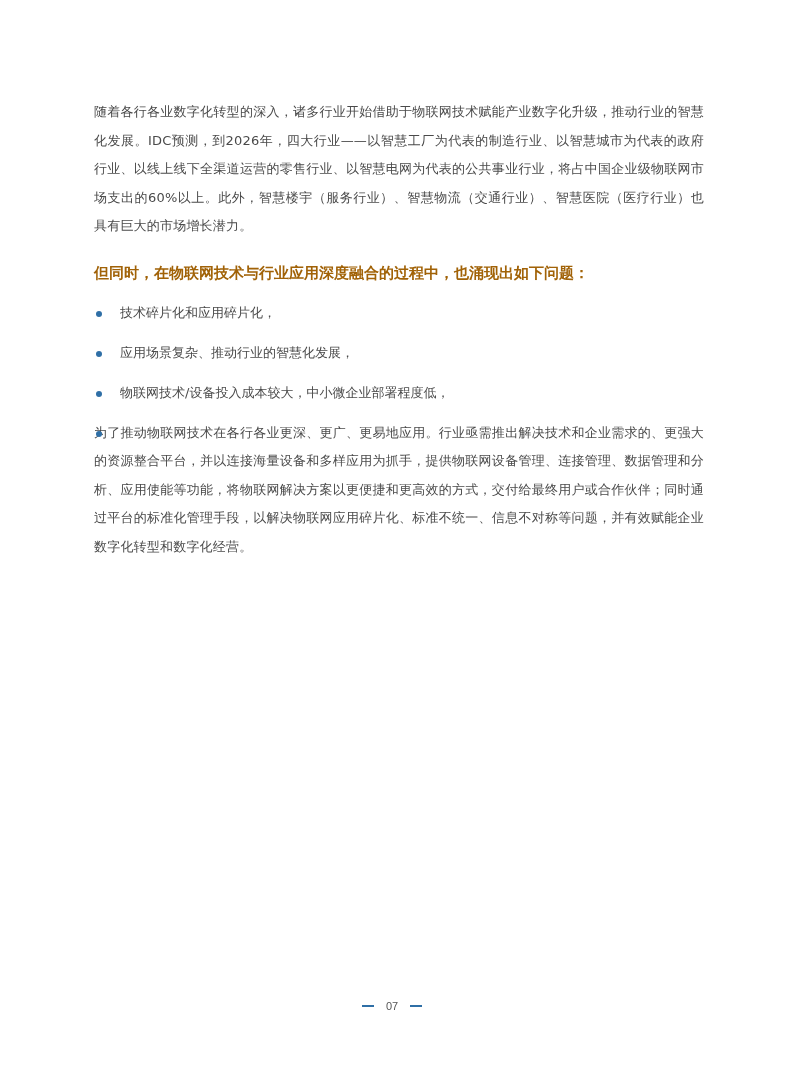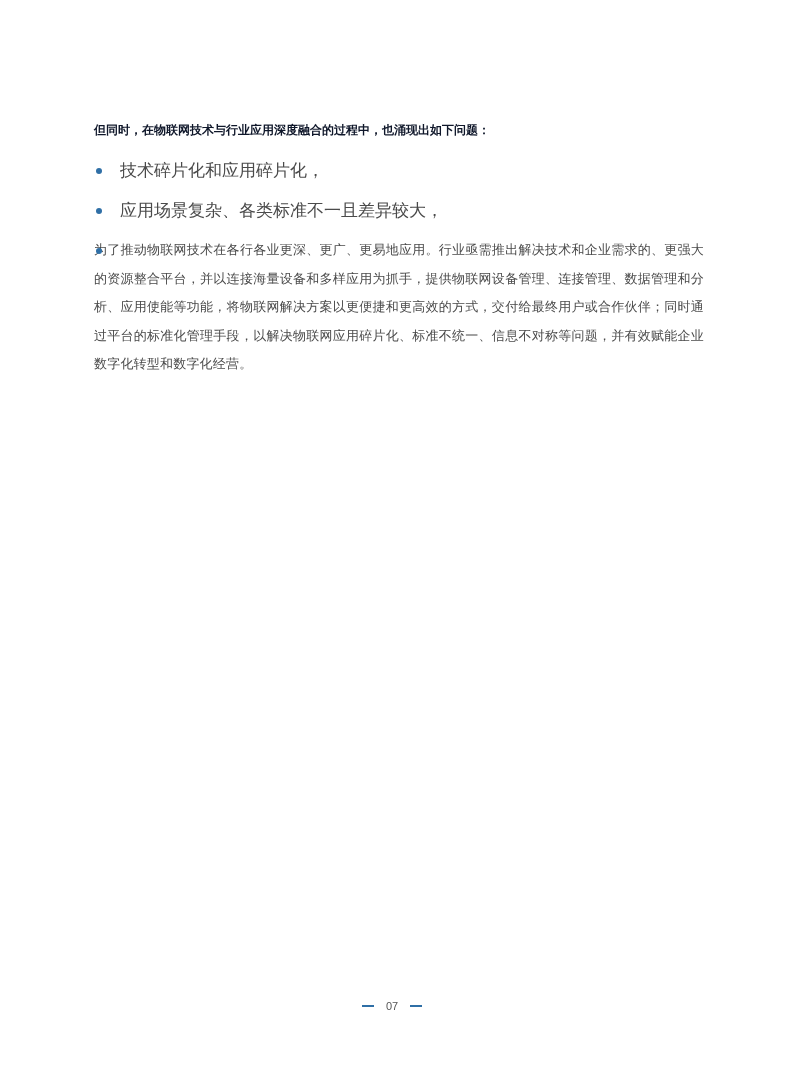--- a/index.html
+++ b/index.html
@@ -1,36 +1,38 @@
 <!DOCTYPE html>
 <html><head>
   <meta charset="utf-8">
   <style>
     html, body { margin: 0; padding: 0; background: #ffffff; }
     body { width: 793px; height: 1077px; position: relative; overflow: hidden;
       font-family: "DejaVu Sans", "Liberation Sans", sans-serif; color: #4a4a4a; }
     .content { position: absolute; left: 94px; top: 98px; width: 610px; }
     .para { font-size: 13px; line-height: 28.5px; margin: 0; letter-spacing: 0.2px; text-align: justify; }
-    .heading { font-size: 12px; font-weight: bold; color: #0f172a; margin: 18px 0 0 0; line-height: 28px; }
+    .heading { font-size: 15px; font-weight: bold; color: #a16207; margin: 18px 0 0 0; line-height: 28px; }
     .bullets { list-style: none; margin: 12px 0 0 0; padding: 0; }
-    .bullets li { position: relative; padding-left: 26px; font-size: 17px; line-height: 28px; margin-bottom: 12px; }
+    .bullets li { position: relative; padding-left: 26px; font-size: 13px; line-height: 28px; margin-bottom: 12px; }
     .bullet-dot { position: absolute; left: 2px; top: 12px; width: 6px; height: 6px; border-radius: 50%; background: #2f6fa6; }
     .para2 { margin-top: 0px; }
     .footer { position: absolute; top: 1000px; left: 0; width: 784px; display: flex; justify-content: center; align-items: center; gap: 12px; }
     .footer .dash { width: 12px; height: 2px; background: #2f6fa6; }
     .footer .num { font-size: 11px; color: #555; font-family: "Liberation Sans", sans-serif; }
   </style>
 </head>
 <body>
 
 <div class="content">
+  <p class="para">随着各行各业数字化转型的深入，诸多行业开始借助于物联网技术赋能产业数字化升级，推动行业的智慧化发展。IDC预测，到2026年，四大行业——以智慧工厂为代表的制造行业、以智慧城市为代表的政府行业、以线上线下全渠道运营的零售行业、以智慧电网为代表的公共事业行业，将占中国企业级物联网市场支出的60%以上。此外，智慧楼宇（服务行业）、智慧物流（交通行业）、智慧医院（医疗行业）也具有巨大的市场增长潜力。</p>
   <p class="heading">但同时，在物联网技术与行业应用深度融合的过程中，也涌现出如下问题：</p>
   <ul class="bullets">
     <li><span class="bullet-dot"></span><span>技术碎片化和应用碎片化，</span></li>
-    <li><span class="bullet-dot"></span><span>应用场景复杂、各类标准不一且差异较大，</span></li>
+    <li><span class="bullet-dot"></span><span>应用场景复杂、推动行业的智慧化发展，</span></li>
+    <li><span class="bullet-dot"></span><span>物联网技术/设备投入成本较大，中小微企业部署程度低，</span></li>
     <li><span class="bullet-dot"></span></li>
   </ul>
   <p class="para para2">为了推动物联网技术在各行各业更深、更广、更易地应用。行业亟需推出解决技术和企业需求的、更强大的资源整合平台，并以连接海量设备和多样应用为抓手，提供物联网设备管理、连接管理、数据管理和分析、应用使能等功能，将物联网解决方案以更便捷和更高效的方式，交付给最终用户或合作伙伴；同时通过平台的标准化管理手段，以解决物联网应用碎片化、标准不统一、信息不对称等问题，并有效赋能企业数字化转型和数字化经营。</p>
 </div>
 
 <div class="footer">
   <span class="dash"></span>
   <span class="num">07</span>
   <span class="dash"></span>
 </div>

